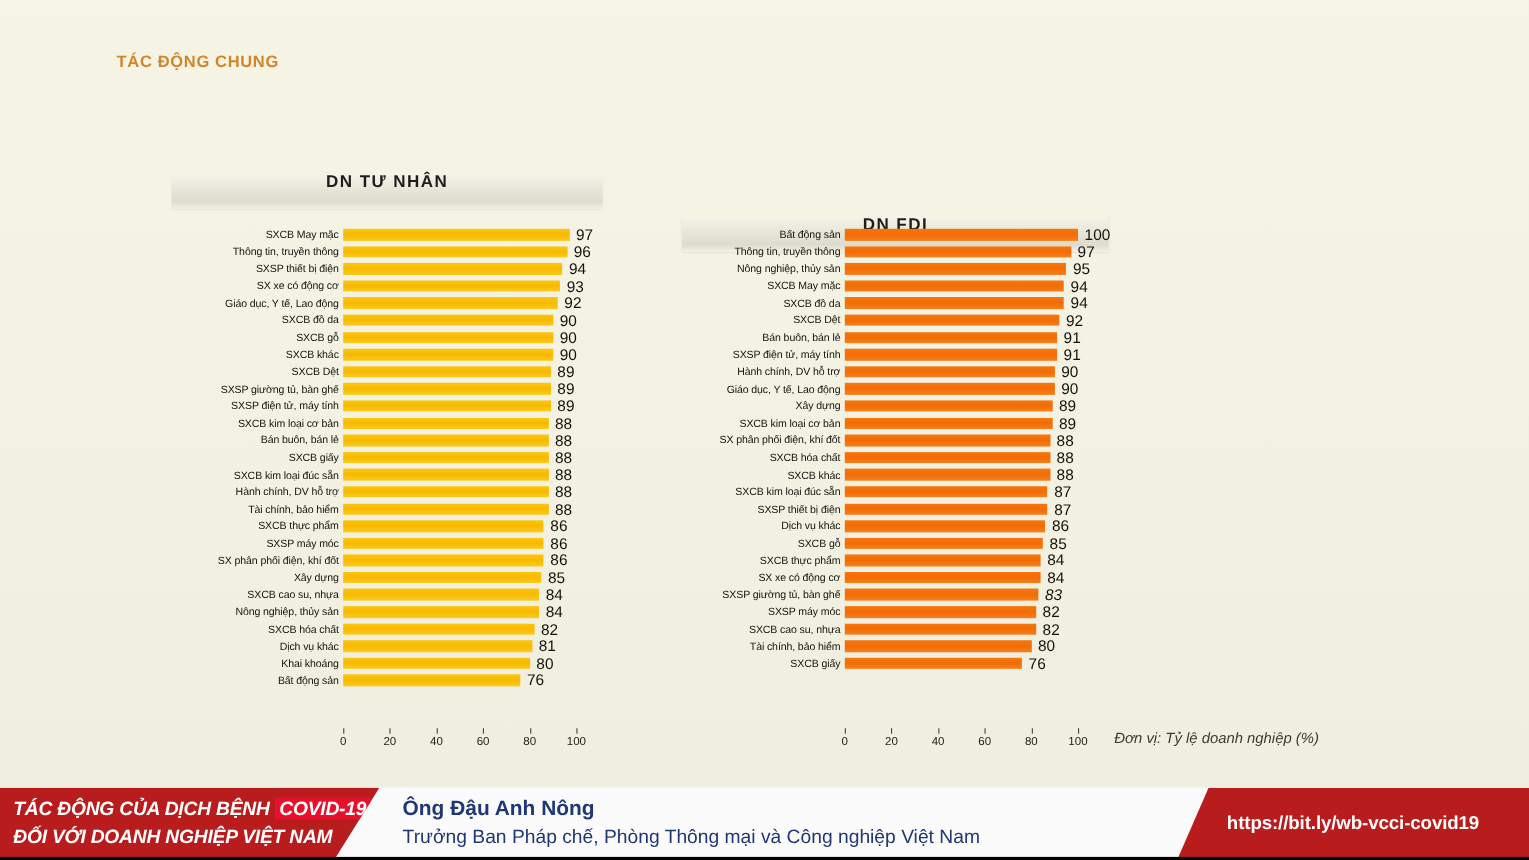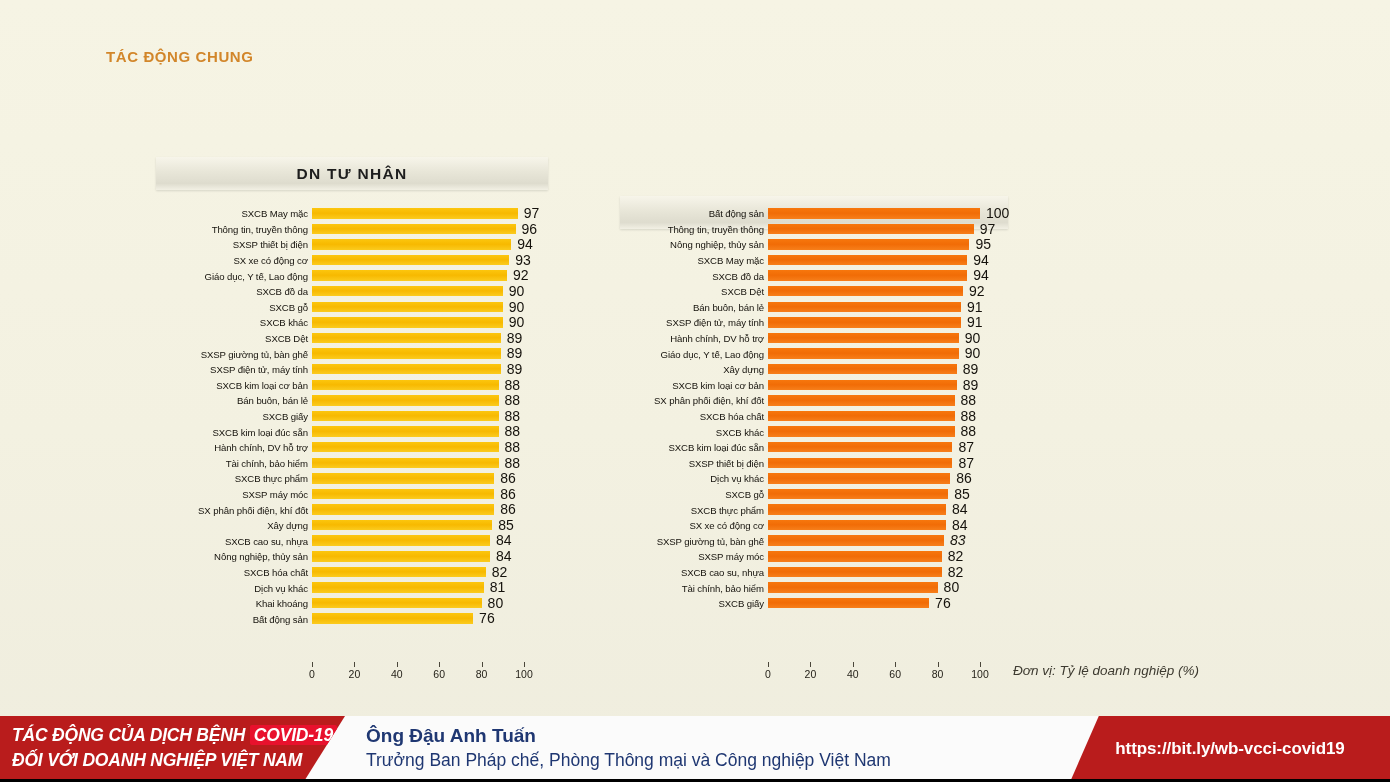--- a/index.html
+++ b/index.html
@@ -42,21 +42,20 @@
     color: #1b1b1b;
     letter-spacing: -0.2px;
     white-space: nowrap;
   }
   
   .panel-head {
     position: absolute;
     height: 33px;
     background: linear-gradient(180deg,#f7f5ea 0%, #e8e6d8 45%, #dedcce 80%, #f2f0e4 100%);
     display: flex;
-    align-items: center;
     justify-content: center;
     box-shadow: 0 1px 2px rgba(0,0,0,0.12);
   }
   .panel-head span {
     font-size: 15.5px;
     font-weight: bold;
     color: #1d1d1d;
     letter-spacing: 1.3px;
   }
   #head-left  { left: 156px; top: 157px; width: 392px; }
@@ -657,21 +656,21 @@
   </div>
 
   <div class="unit-note">Đơn vị: Tỷ lệ doanh nghiệp (%)</div>
 
   <div class="footer">
     <div class="footer-left">
       <div class="fl-line"><span>TÁC ĐỘNG CỦA DỊCH BỆNH </span><span class="covid-chip">COVID-19</span></div>
       <div class="fl-line">ĐỐI VỚI DOANH NGHIỆP VIỆT NAM</div>
     </div>
     <div class="footer-mid">
-      <div class="speaker-name">Ông Đậu Anh Tuấn</div>
+      <div class="speaker-name">Ông Đậu Anh Nông</div>
       <div class="speaker-role">Trưởng Ban Pháp chế, Phòng Thông mại và Công nghiệp Việt Nam</div>
     </div>
     <div class="footer-right">
       <span>https://bit.ly/wb-vcci-covid19</span>
     </div>
   </div>
   <div class="bottom-black"></div>
 </div>
 
 </body></html>

